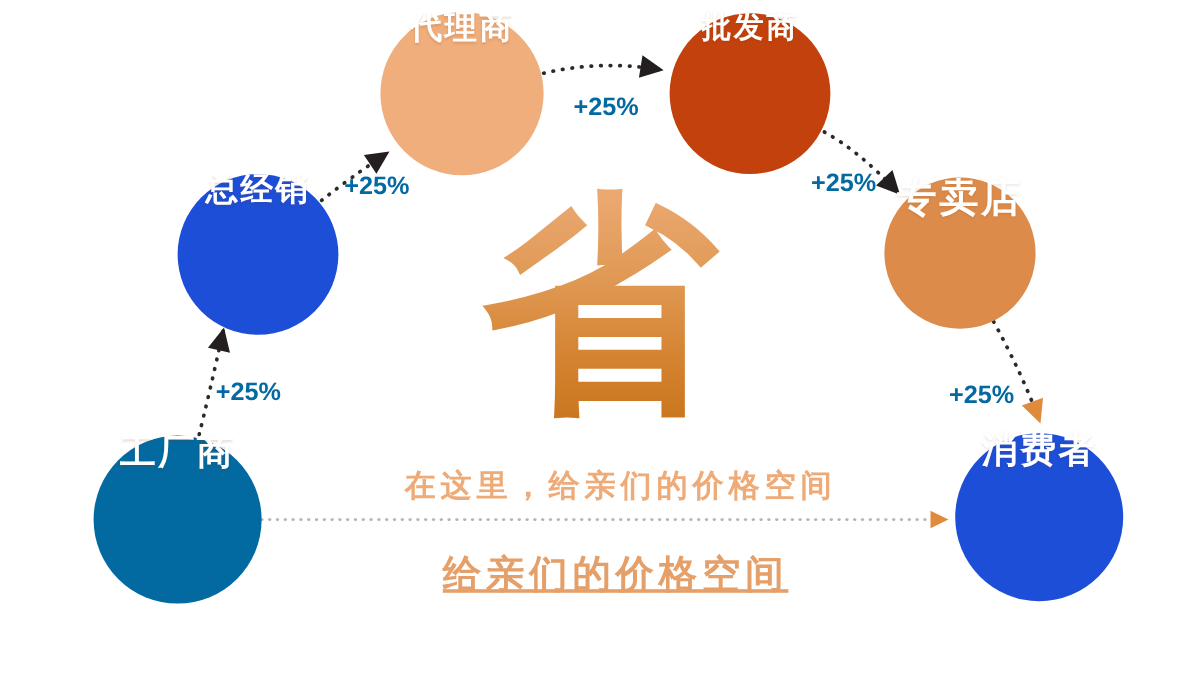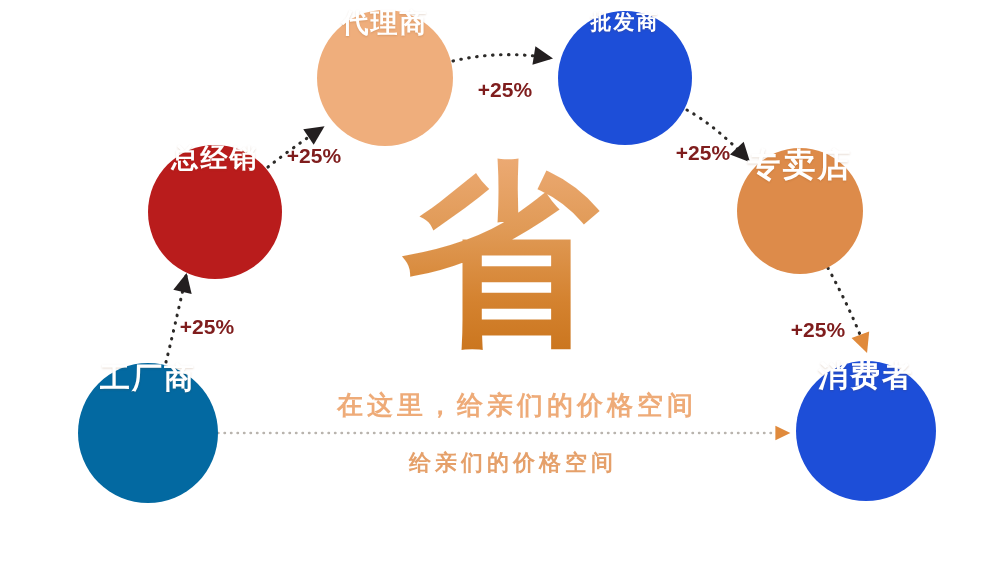--- a/index.html
+++ b/index.html
@@ -38,21 +38,21 @@
     text-shadow: 0 1px 2px rgba(120,60,10,0.18);
     user-select: none;
   }
   .node .node-label {
     display: block;
     line-height: 1;
     white-space: nowrap;
   }
   .edge-label {
     position: absolute;
-    color: #7f1d1d;
+    color: #0369a1;
     font-size: 21px;
     font-weight: bold;
     letter-spacing: 0px;
     white-space: nowrap;
     transform: translate(-50%, -50%);
     user-select: none;
   }
   .tagline {
     position: absolute;
     white-space: nowrap;
@@ -117,42 +117,42 @@
   </svg>
 
   <div id="center-glyph">
     <div id="center-glyph-text">省</div>
   </div>
 
   <div class="node" style="left:78px; top:363px; width:140px; height:140px; background:#0369a1; font-size:30px;">
     <span class="node-label">工厂商</span>
   </div>
 
-  <div class="node" style="left:148px; top:145px; width:134px; height:134px; background:#b91c1c; font-size:27px;">
+  <div class="node" style="left:148px; top:145px; width:134px; height:134px; background:#1d4ed8; font-size:27px;">
     <span class="node-label">总经销</span>
   </div>
 
   <div class="node" style="left:317px; top:10px; width:136px; height:136px; background:#efae7c; font-size:27px;">
     <span class="node-label">代理商</span>
   </div>
 
-  <div class="node" style="left:558px; top:11px; width:134px; height:134px; background:#1d4ed8; font-size:21px;">
+  <div class="node" style="left:558px; top:11px; width:134px; height:134px; background:#c2410c; font-size:25px;">
     <span class="node-label">批发商</span>
   </div>
 
   <div class="node" style="left:737px; top:148px; width:126px; height:126px; background:#dd8b4a; font-size:33px;">
     <span class="node-label">专卖店</span>
   </div>
 
   <div class="node" style="left:796px; top:361px; width:140px; height:140px; background:#1d4ed8; font-size:30px;">
     <span class="node-label">消费者</span>
   </div>
 
   <div class="edge-label" style="left:207px; top:327px;">+25%</div>
   <div class="edge-label" style="left:314px; top:156px;">+25%</div>
   <div class="edge-label" style="left:505px; top:90px;">+25%</div>
   <div class="edge-label" style="left:703px; top:153px;">+25%</div>
   <div class="edge-label" style="left:818px; top:330px;">+25%</div>
 
   <div class="tagline" style="left:517px; top:405px; font-size:26px; color:#eeab78;">在这里，给亲们的价格空间</div>
-  <div class="tagline" style="left:513px; top:463px; font-size:22px; color:#e5a06a;">给亲们的价格空间</div>
+  <div class="tagline" style="left:513px; top:479px; font-size:32px; color:#e5a06a;text-decoration:underline;">给亲们的价格空间</div>
 
 </div>
 
 </body></html>

